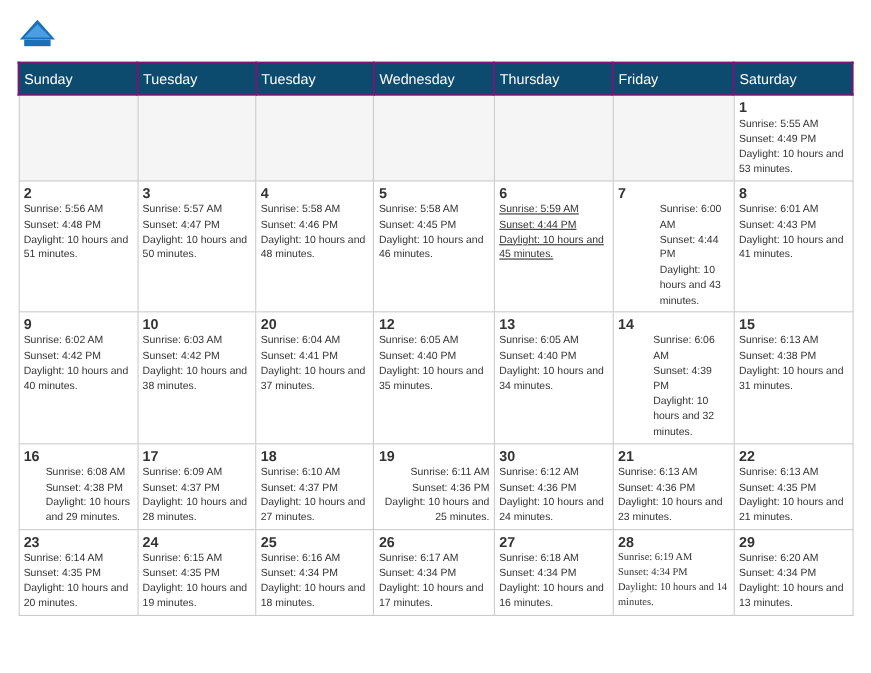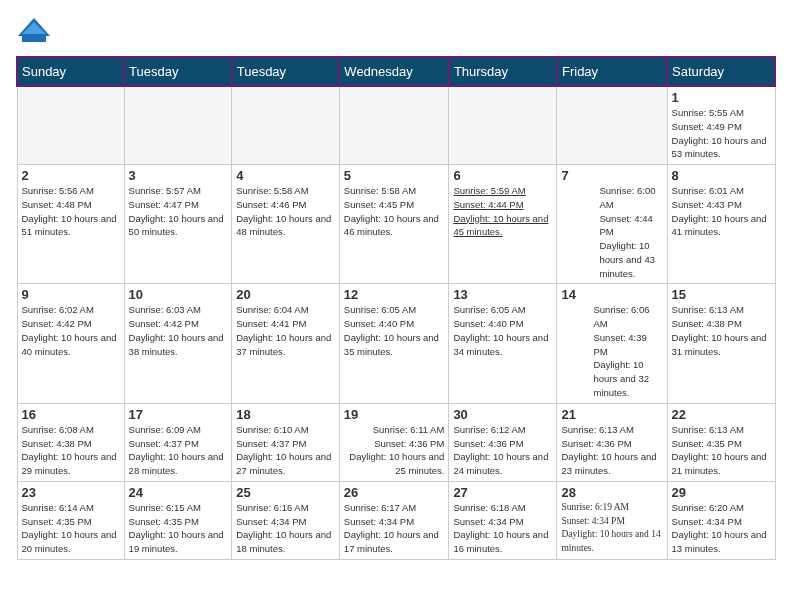--- a/index.html
+++ b/index.html
@@ -218,21 +218,21 @@
         <td>
           <span class="day-num">15</span>
           <div class="day-info" style="white-space: pre-line;">Sunrise: 6:13 AM
 Sunset: 4:38 PM
 Daylight: 10 hours and 31 minutes.</div>
         </td>
       </tr>
       <tr>
         <td>
           <span class="day-num">16</span>
-          <div class="day-info" style="white-space: pre-line;">Sunrise: 6:08 AM
+          <div class="day-info" style="white-space: pre-line; margin-left: 20px;">Sunrise: 6:08 AM
 Sunset: 4:38 PM
 Daylight: 10 hours and 29 minutes.</div>
         </td>
         <td>
           <span class="day-num">17</span>
           <div class="day-info" style="white-space: pre-line;">Sunrise: 6:09 AM
 Sunset: 4:37 PM
 Daylight: 10 hours and 28 minutes.</div>
         </td>
         <td>

